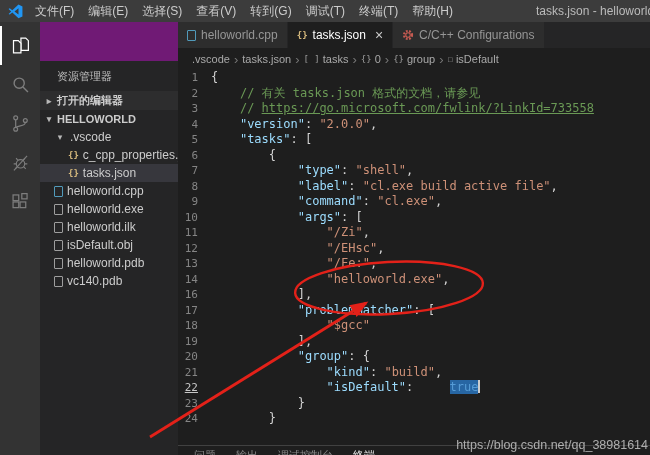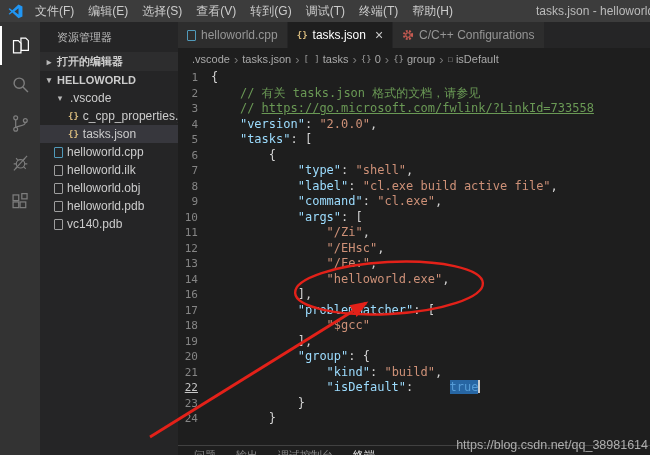--- a/index.html
+++ b/index.html
@@ -10,21 +10,21 @@
   .titlebar{height:22px;background:#3c3c3c;display:flex;align-items:center;font-size:12px;color:#cccccc;position:relative;z-index:10;}
   .logo{display:flex;margin:0 5px 0 8px;}
   .menu-item{padding:0 7px;line-height:22px;cursor:default;white-space:nowrap;}
   .wintitle{position:absolute;left:536px;top:0;line-height:22px;white-space:nowrap;color:#bbbbbb;}
   
   .main{display:flex;height:433px;}
   .activitybar{width:40px;background:#333333;flex:none;padding-top:4px;}
   .activity-item{width:40px;height:39px;display:flex;align-items:center;justify-content:center;color:#7e7e7e;cursor:pointer;}
   .activity-item.active{color:#ffffff;border-left:2px solid #ffffff;padding-right:2px;}
   
-  .sidebar{width:138px;background:#252526;flex:none;font-size:12px;overflow:hidden;}
+  .sidebar{width:138px;background:#252526;flex:none;font-size:12px;overflow:hidden;margin-top:39px;}
   .sidebar-title{height:30px;line-height:30px;padding-left:17px;font-size:11px;color:#bdbdbd;}
   .section-header{height:19px;display:flex;align-items:center;background:#2d2d2e;font-size:11px;font-weight:bold;color:#cccccc;padding-left:3px;gap:2px;cursor:pointer;}
   .folder-root{background:transparent;height:18px;}
   .chev{width:12px;text-align:center;font-size:9px;color:#b8b8b8;flex:none;}
   .tree-row{height:18px;display:flex;align-items:center;gap:4px;cursor:pointer;white-space:nowrap;}
   .tree-row.d1{padding-left:14px;}
   .tree-row.d2{padding-left:28px;}
   .tree-row.selected{background:#37373d;}
   .fico{width:9px;height:11px;border:1px solid #9e9e9e;border-radius:1px;flex:none;display:inline-block;}
   .fico-cpp{border-color:#519aba;}
@@ -145,25 +145,29 @@
           <div class="tree-row d2 selected">
             <span class="fico-json">{}</span>
             <span class="tree-label">tasks.json</span>
           </div>
           <div class="tree-row d1">
             <span class="fico fico-cpp"></span>
             <span class="tree-label">helloworld.cpp</span>
           </div>
           <div class="tree-row d1">
             <span class="fico"></span>
+            <span class="tree-label">helloworld.exe</span>
+          </div>
+          <div class="tree-row d1">
+            <span class="fico"></span>
             <span class="tree-label">helloworld.ilk</span>
           </div>
           <div class="tree-row d1">
             <span class="fico"></span>
-            <span class="tree-label">helloworld.obj</span>
+            <span class="tree-label">isDefault.obj</span>
           </div>
           <div class="tree-row d1">
             <span class="fico"></span>
             <span class="tree-label">helloworld.pdb</span>
           </div>
           <div class="tree-row d1">
             <span class="fico"></span>
             <span class="tree-label">vc140.pdb</span>
           </div>
         </div>

